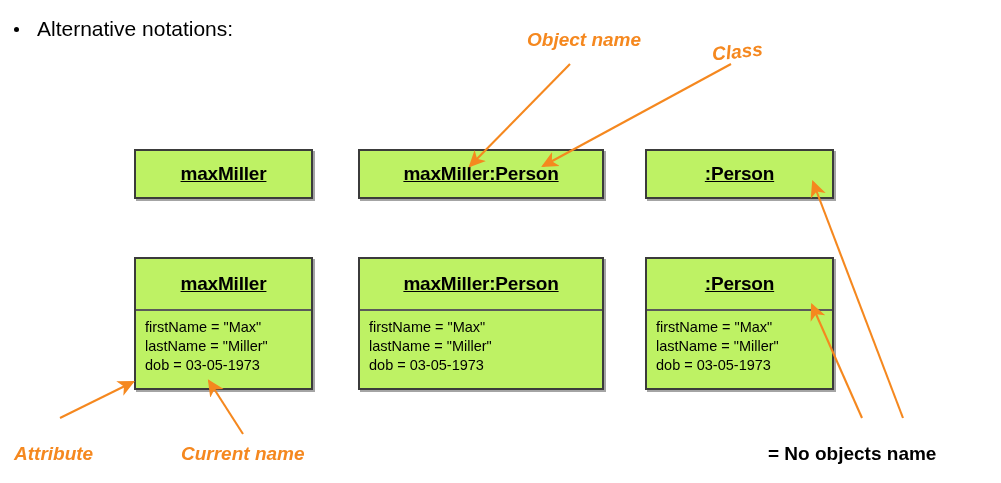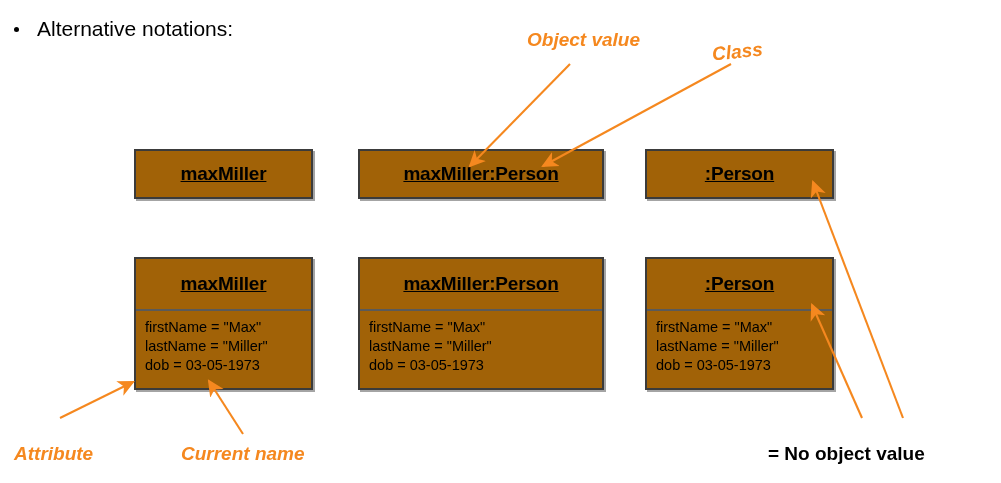--- a/index.html
+++ b/index.html
@@ -36,21 +36,21 @@
   .bullet-text {
     font-size: 21px;
     color: #000;
     line-height: 26px;
     white-space: nowrap;
   }
 
   
   .uml-box {
     position: absolute;
-    background: #a16207;
+    background: #bef264;
     border: 2px solid #3b3b3b;
     box-sizing: border-box;
     box-shadow: 2px 2px 0 rgba(90,90,90,0.55);
   }
   .uml-name {
     display: flex;
     align-items: center;
     justify-content: center;
     font-size: 19px;
     font-weight: bold;
@@ -157,24 +157,24 @@
 
     <line x1="60" y1="418" x2="133" y2="382" stroke="#F5881F" stroke-width="2.1" marker-end="url(#ah)"></line>
 
     <line x1="243" y1="434" x2="209" y2="381" stroke="#F5881F" stroke-width="2.1" marker-end="url(#ah)"></line>
 
     <line x1="903" y1="418" x2="813" y2="182" stroke="#F5881F" stroke-width="2.1" marker-end="url(#ah)"></line>
 
     <line x1="862" y1="418" x2="812" y2="305" stroke="#F5881F" stroke-width="2.1" marker-end="url(#ah)"></line>
   </svg>
 
-  <div class="anno" style="left:527px; top:29px;">Object value</div>
+  <div class="anno" style="left:527px; top:29px;">Object name</div>
 
   <div class="anno" style="left:712px; top:41px; transform:rotate(-6deg);">Class</div>
 
   <div class="anno" style="left:14px; top:443px;">Attribute</div>
 
   <div class="anno" style="left:181px; top:443px;">Current name</div>
 
 
-  <div class="anno black" style="left:768px; top:443px;">= No object value</div>
+  <div class="anno black" style="left:768px; top:443px;">= No objects name</div>
 
 </div>
 
 </body></html>

